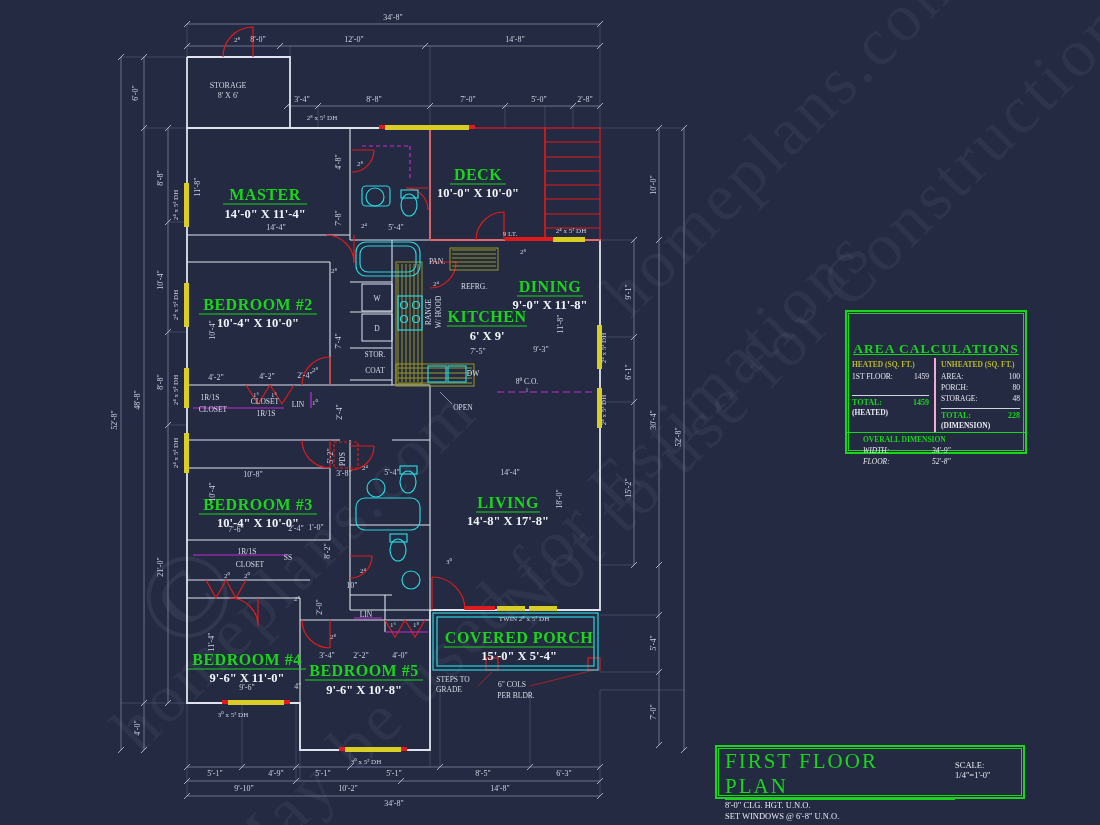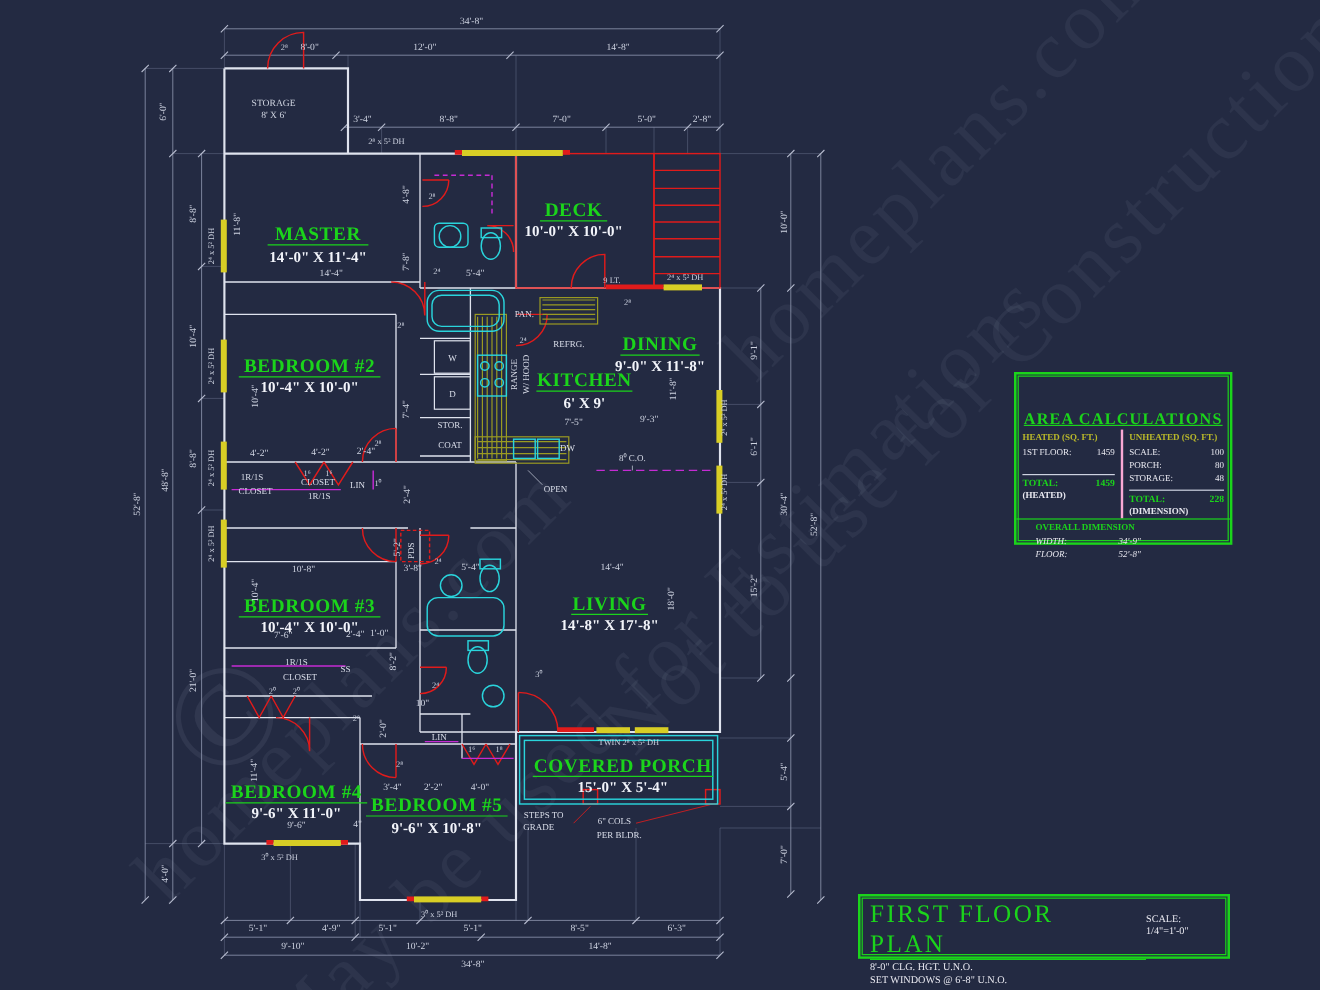--- a/index.html
+++ b/index.html
@@ -330,21 +330,21 @@
       <div class="ab-line" style="margin-top:12px;"></div>
       <div class="ab-row">
         <span class="gv">TOTAL:</span>
         <span class="gv">1459</span>
       </div>
       <div class="ab-sub">(HEATED)</div>
     </div>
     <div class="ab-col">
       <div class="ab-h">UNHEATED (SQ. FT.)</div>
       <div class="ab-row">
-        <span>SCALE:</span>
+        <span>AREA:</span>
         <span>100</span>
       </div>
       <div class="ab-row">
         <span>PORCH:</span>
         <span>80</span>
       </div>
       <div class="ab-row">
         <span>STORAGE:</span>
         <span>48</span>
       </div>

